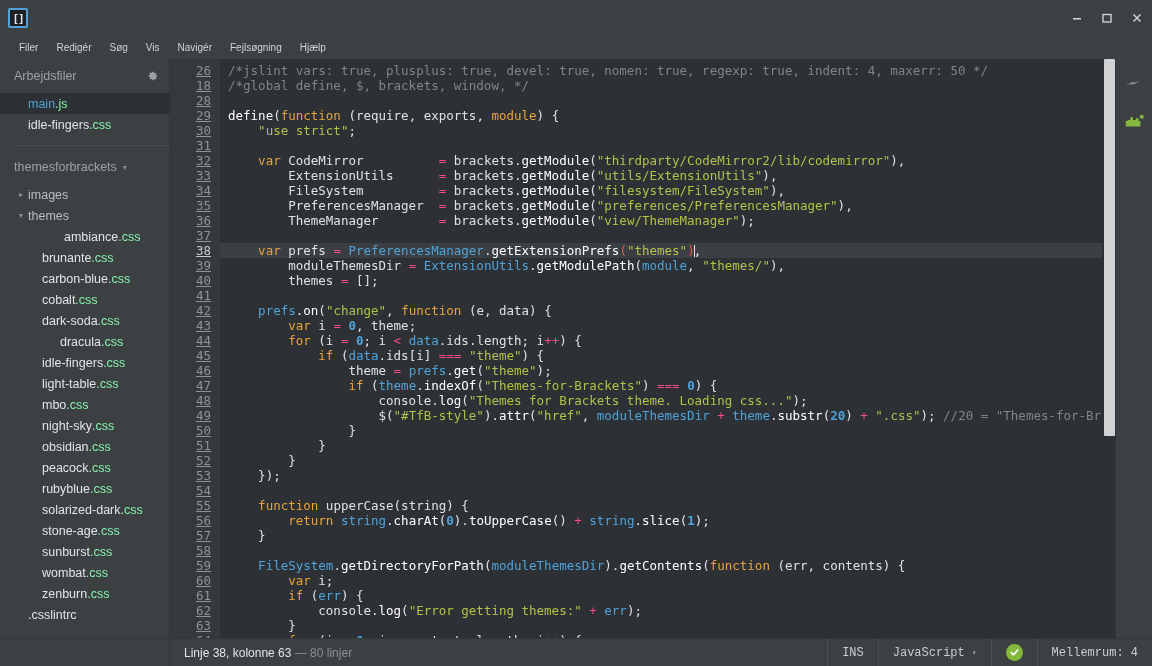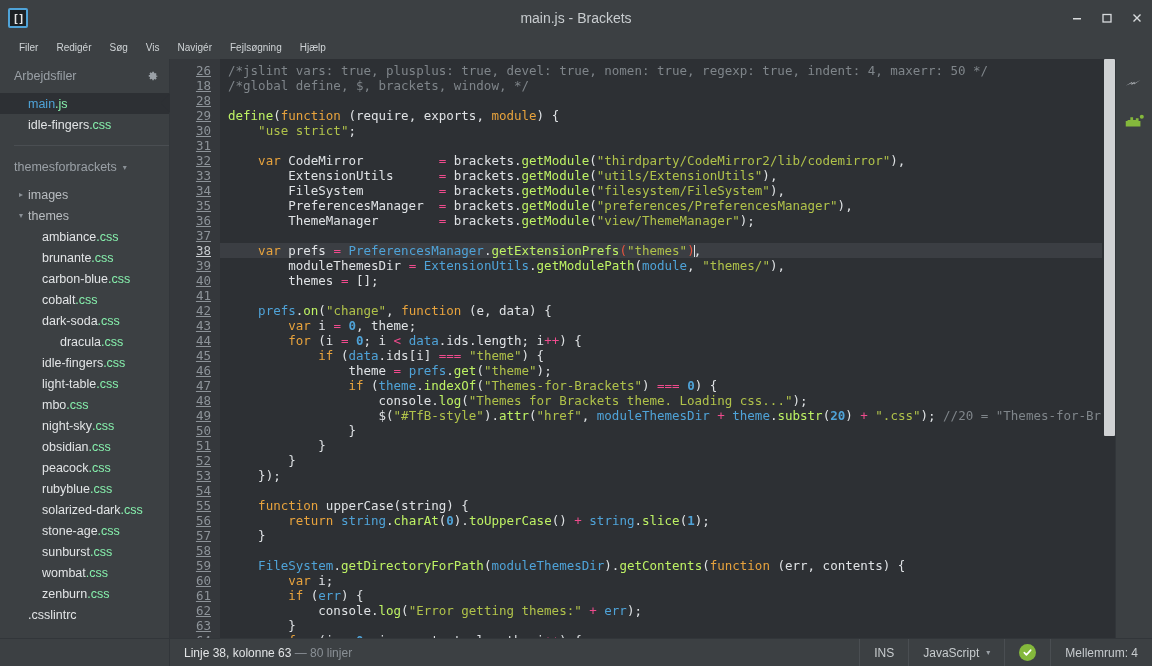--- a/index.html
+++ b/index.html
@@ -116,21 +116,21 @@
   .cursor {
     display: inline-block; width: 1px; height: 12px; background: #dfe2e5;
     vertical-align: -2px; margin: 0 -1px;
   }
   
   .t-com  { color: #7f858a; }
   .t-kw   { color: #e8a33d; }
   .t-str  { color: #b0c24a; }
   .t-num  { color: #4fa3d8; font-weight: bold; }
   .t-var  { color: #4fa3d8; }
-  .t-fn   { color: #bef264; }
+  .t-fn   { color: #ffffff; }
   .t-op   { color: #ef4b8d; }
   .t-pun  { color: #dfe2e5; }
   .t-brkt { color: #e8543f; }
   .t-plain{ color: #dfe2e5; }
 
   
   .vscroll {
     position: absolute; right: 0; top: 0; width: 13px; height: 100%;
     background: #2d3034;
   }
@@ -149,41 +149,40 @@
 
   
   .statusbar {
     height: 28px; flex: 0 0 28px; background: #3c4043; display: flex; align-items: center;
     font-family: "Liberation Sans", sans-serif; font-size: 12px; color: #c8cccf;
     border-top: 1px solid #32363a;
   }
   .sb-left { width: 170px; flex: 0 0 170px; height: 28px; border-right: 1px solid #32363a; }
   .sb-cursor { padding-left: 14px; color: #e2e4e6; white-space: pre; }
   .sb-cursor .dim { color: #8a9096; }
-  .sb-right { margin-left: auto; display: flex; align-items: flex-end; height: 28px; }
+  .sb-right { margin-left: auto; display: flex; align-items: flex-end; height: 28px; font-family: Liberation Mono, monospace; }
   .sb-cell {
     display: flex; align-items: center; height: 28px; padding: 0 14px;
     border-left: 1px solid #4a4e52; color: #c8cccf; white-space: nowrap;
   }
   .sb-caret { margin-left: 7px; font-size: 8px; color: #9aa0a6; }
   .ok-badge {
     width: 17px; height: 17px; border-radius: 50%; background: #84b83c;
     display: flex; align-items: center; justify-content: center;
   }
 </style>
 </head>
 <body>
 
 <div id="app">
 
   <div class="titlebar">
     <div class="brackets-logo">
       <span>[]</span>
     </div>
-    <div class="title-text">main.js - Brackets</div>
     <div class="winbtns">
       <div class="winbtn">
         <svg width="12" height="12" viewBox="0 0 12 12">
             <rect x="2" y="6" width="8" height="1.5" fill="#d8dbdd"></rect>
           </svg>
       </div>
       <div class="winbtn">
         <svg width="12" height="12" viewBox="0 0 12 12">
             <rect x="2" y="2.5" width="8" height="7.5" fill="none" stroke="#d8dbdd" stroke-width="1.3"></rect>
           </svg>
@@ -235,21 +234,21 @@
       </div>
       <div class="tree" id="tree">
           <div class="tree-row folder" style="padding-left: 14px;">
             <span class="tw">▸</span>
             <span class="fname" style="color: rgb(185, 189, 193);">images</span>
           </div>
           <div class="tree-row folder" style="padding-left: 14px;">
             <span class="tw">▾</span>
             <span class="fname" style="color: rgb(185, 189, 193);">themes</span>
           </div>
-          <div class="tree-row" style="padding-left: 42px;">
+          <div class="tree-row" style="padding-left: 64px;">
             <span class="fname">ambiance</span>
             <span class="fext">.css</span>
           </div>
           <div class="tree-row" style="padding-left: 42px;">
             <span class="fname">brunante</span>
             <span class="fext">.css</span>
           </div>
           <div class="tree-row" style="padding-left: 42px;">
             <span class="fname">carbon-blue</span>
             <span class="fext">.css</span>

